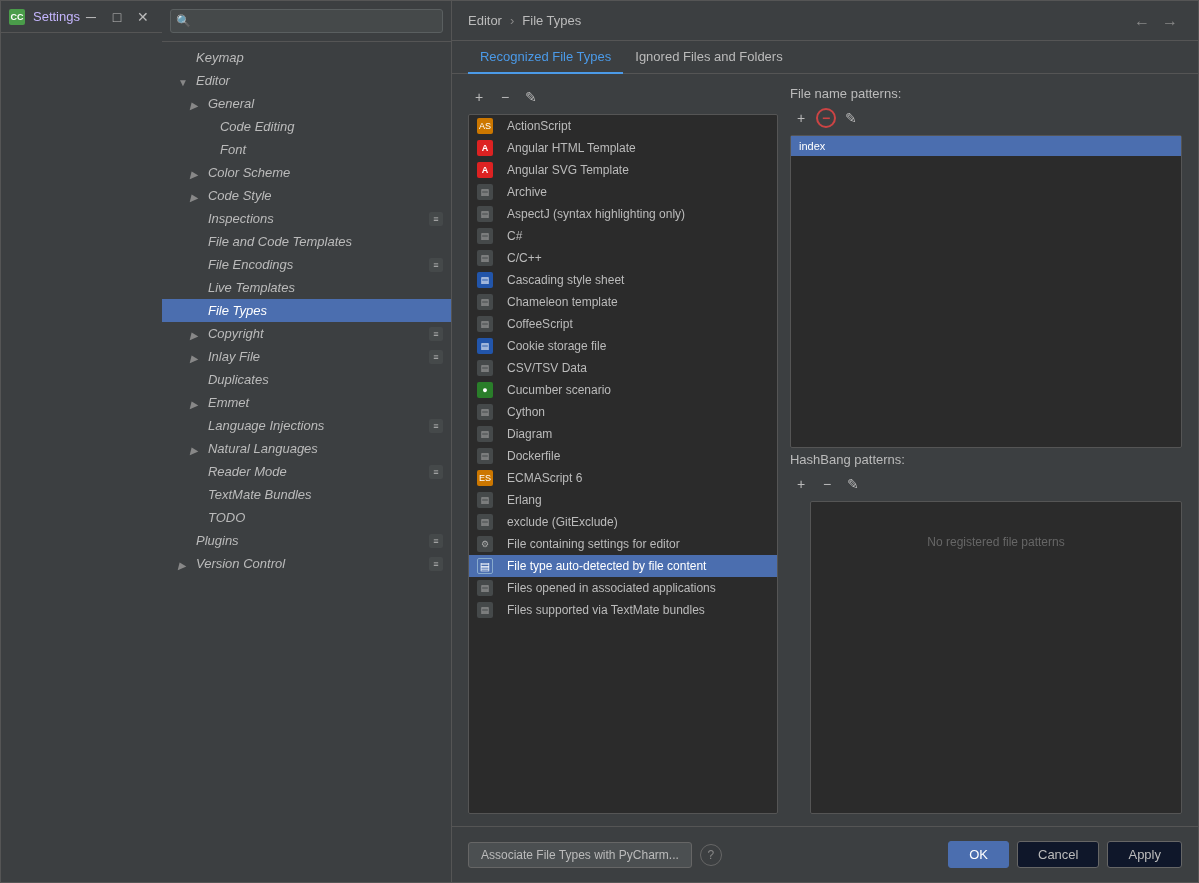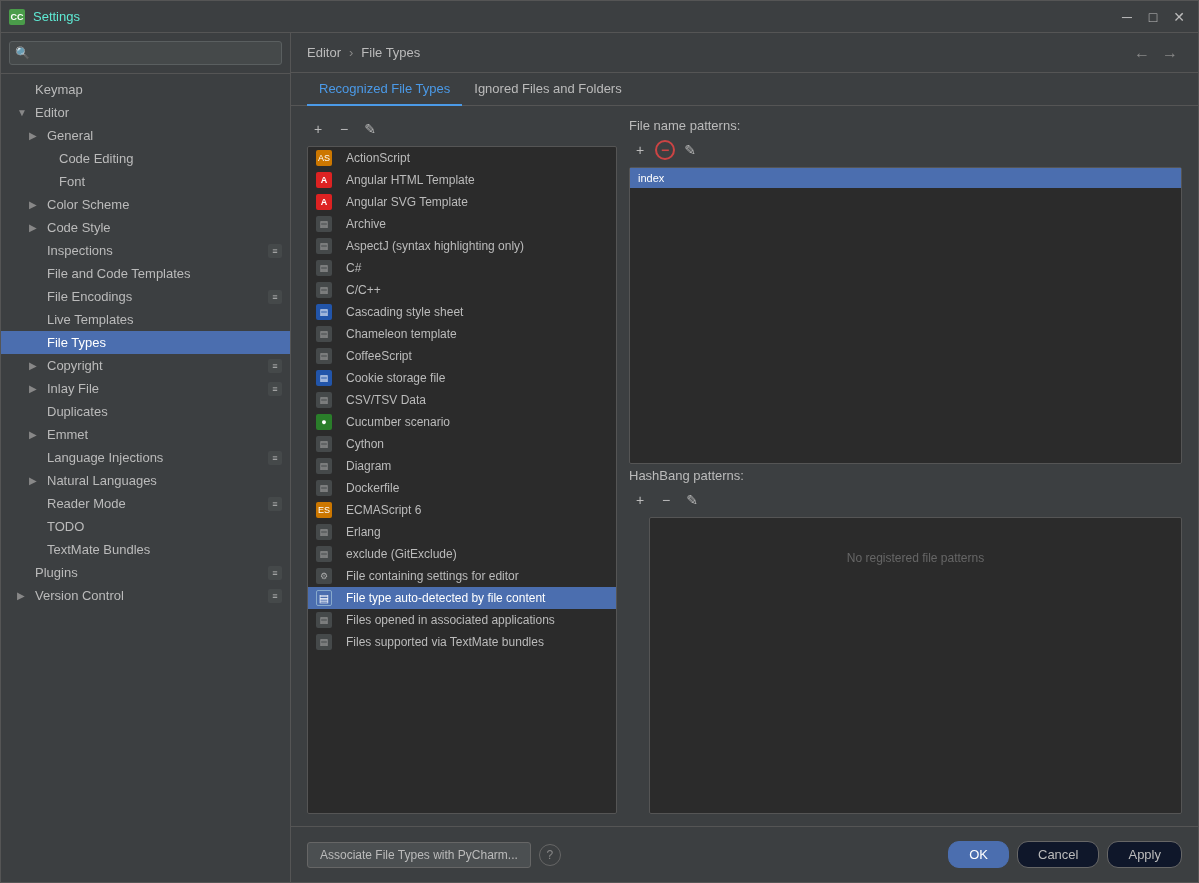--- a/index.html
+++ b/index.html
@@ -10,42 +10,42 @@
       color: #bbbbbb;
       width: 1199px;
       height: 883px;
       overflow: hidden;
     }
     .window {
       width: 1199px;
       height: 883px;
       background: #3c3f41;
       display: flex;
-      flex-direction: column;
+      flex-direction: row;
       border: 1px solid #555;
     }
     .titlebar {
       background: #3c3f41;
       height: 32px;
       display: flex;
       align-items: center;
       padding: 0 8px;
       border-bottom: 1px solid #555;
       flex-shrink: 0;
     }
     .titlebar-icon {
       width: 16px; height: 16px;
       background: #4a9c4a;
       border-radius: 2px;
       margin-right: 8px;
       display: flex; align-items: center; justify-content: center;
       font-size: 9px; color: white; font-weight: bold;
     }
     .titlebar-title {
-      color: #5eead4;
+      color: #c4b5fd;
       font-size: 13px;
       flex: 1;
     }
     .titlebar-controls {
       display: flex; gap: 4px;
     }
     .titlebar-btn {
       width: 22px; height: 22px;
       background: none;
       border: none;
@@ -97,24 +97,25 @@
       flex: 1;
       overflow-y: auto;
       padding: 4px 0;
     }
     .sidebar-tree::-webkit-scrollbar { width: 6px; }
     .sidebar-tree::-webkit-scrollbar-thumb { background: #555; }
     .tree-item {
       padding: 4px 8px 4px 16px;
       cursor: pointer;
       display: flex;
-      align-items: center;
+      align-items: flex-end;
       gap: 6px;
       color: #bbbbbb;
       white-space: nowrap;
+      font-style: italic;
     }
     .tree-item.selected { background: #4b6eaf; color: white; }
     .tree-item .arrow {
       font-size: 10px;
       width: 12px;
       color: #888;
     }
     .tree-item.indent1 { padding-left: 28px; }
     .tree-item.indent2 { padding-left: 40px; }
     .tree-item .badge {
@@ -308,21 +309,21 @@
       display: flex; align-items: center; justify-content: center;
       font-size: 12px;
     }
     .dialog-btns {
       display: flex;
       gap: 8px;
       margin-left: auto;
     }
     .dialog-btn {
       padding: 5px 20px;
-      border-radius: 11px;
+      border-radius: 3px;
       border: 1px solid #666;
       cursor: pointer;
       font-size: 13px;
     }
     .dialog-btn.ok {
       background: #4b6eaf;
       color: white;
       border-color: #4b6eaf;
     }
     .dialog-btn.cancel, .dialog-btn.apply {
@@ -476,26 +477,26 @@
         </div>
 
         <div class="tree-item indent1">
           <span class="arrow"></span>
           <span>Reader Mode</span>
           <span class="badge">≡</span>
         </div>
 
         <div class="tree-item indent1">
           <span class="arrow"></span>
+          <span>TextMate Bundles</span>
+        </div>
+
+        <div class="tree-item indent1">
+          <span class="arrow"></span>
           <span>TODO</span>
-        </div>
-
-        <div class="tree-item indent1">
-          <span class="arrow"></span>
-          <span>TextMate Bundles</span>
         </div>
 
         <div class="tree-item">
           <span class="arrow"></span>
           <span>Plugins</span>
           <span class="badge">≡</span>
         </div>
 
         <div class="tree-item">
           <span class="arrow">▶</span>

